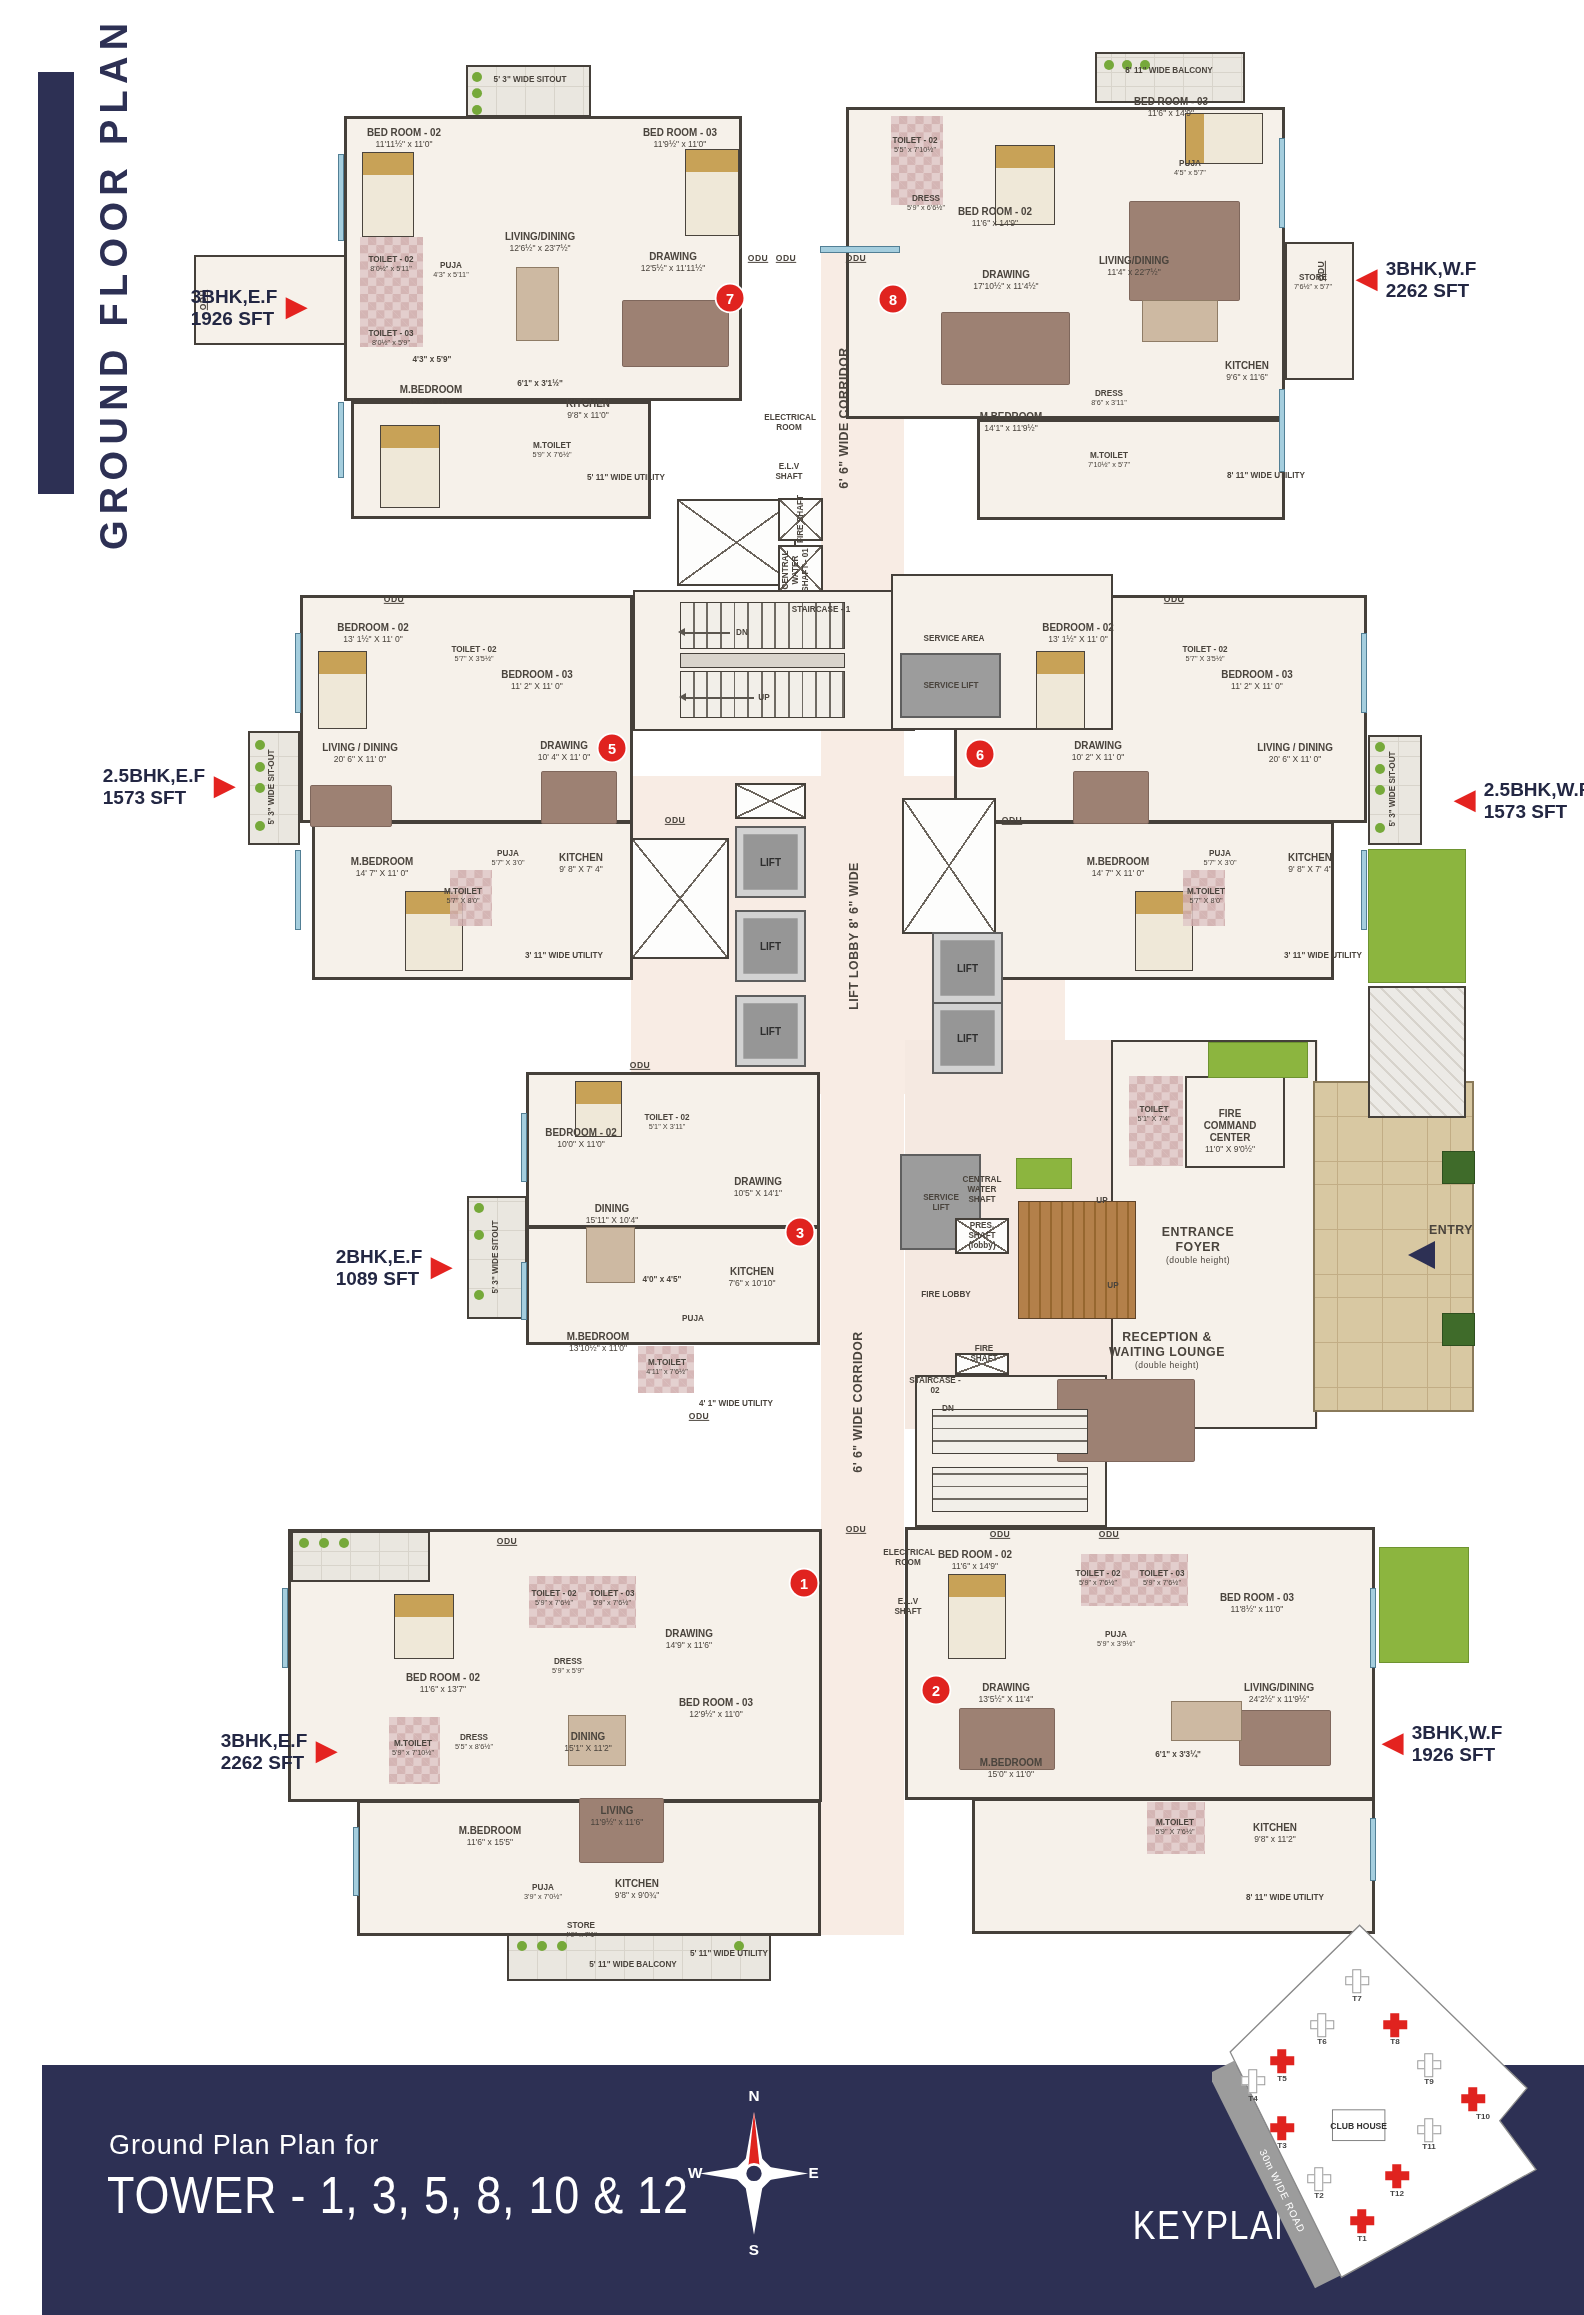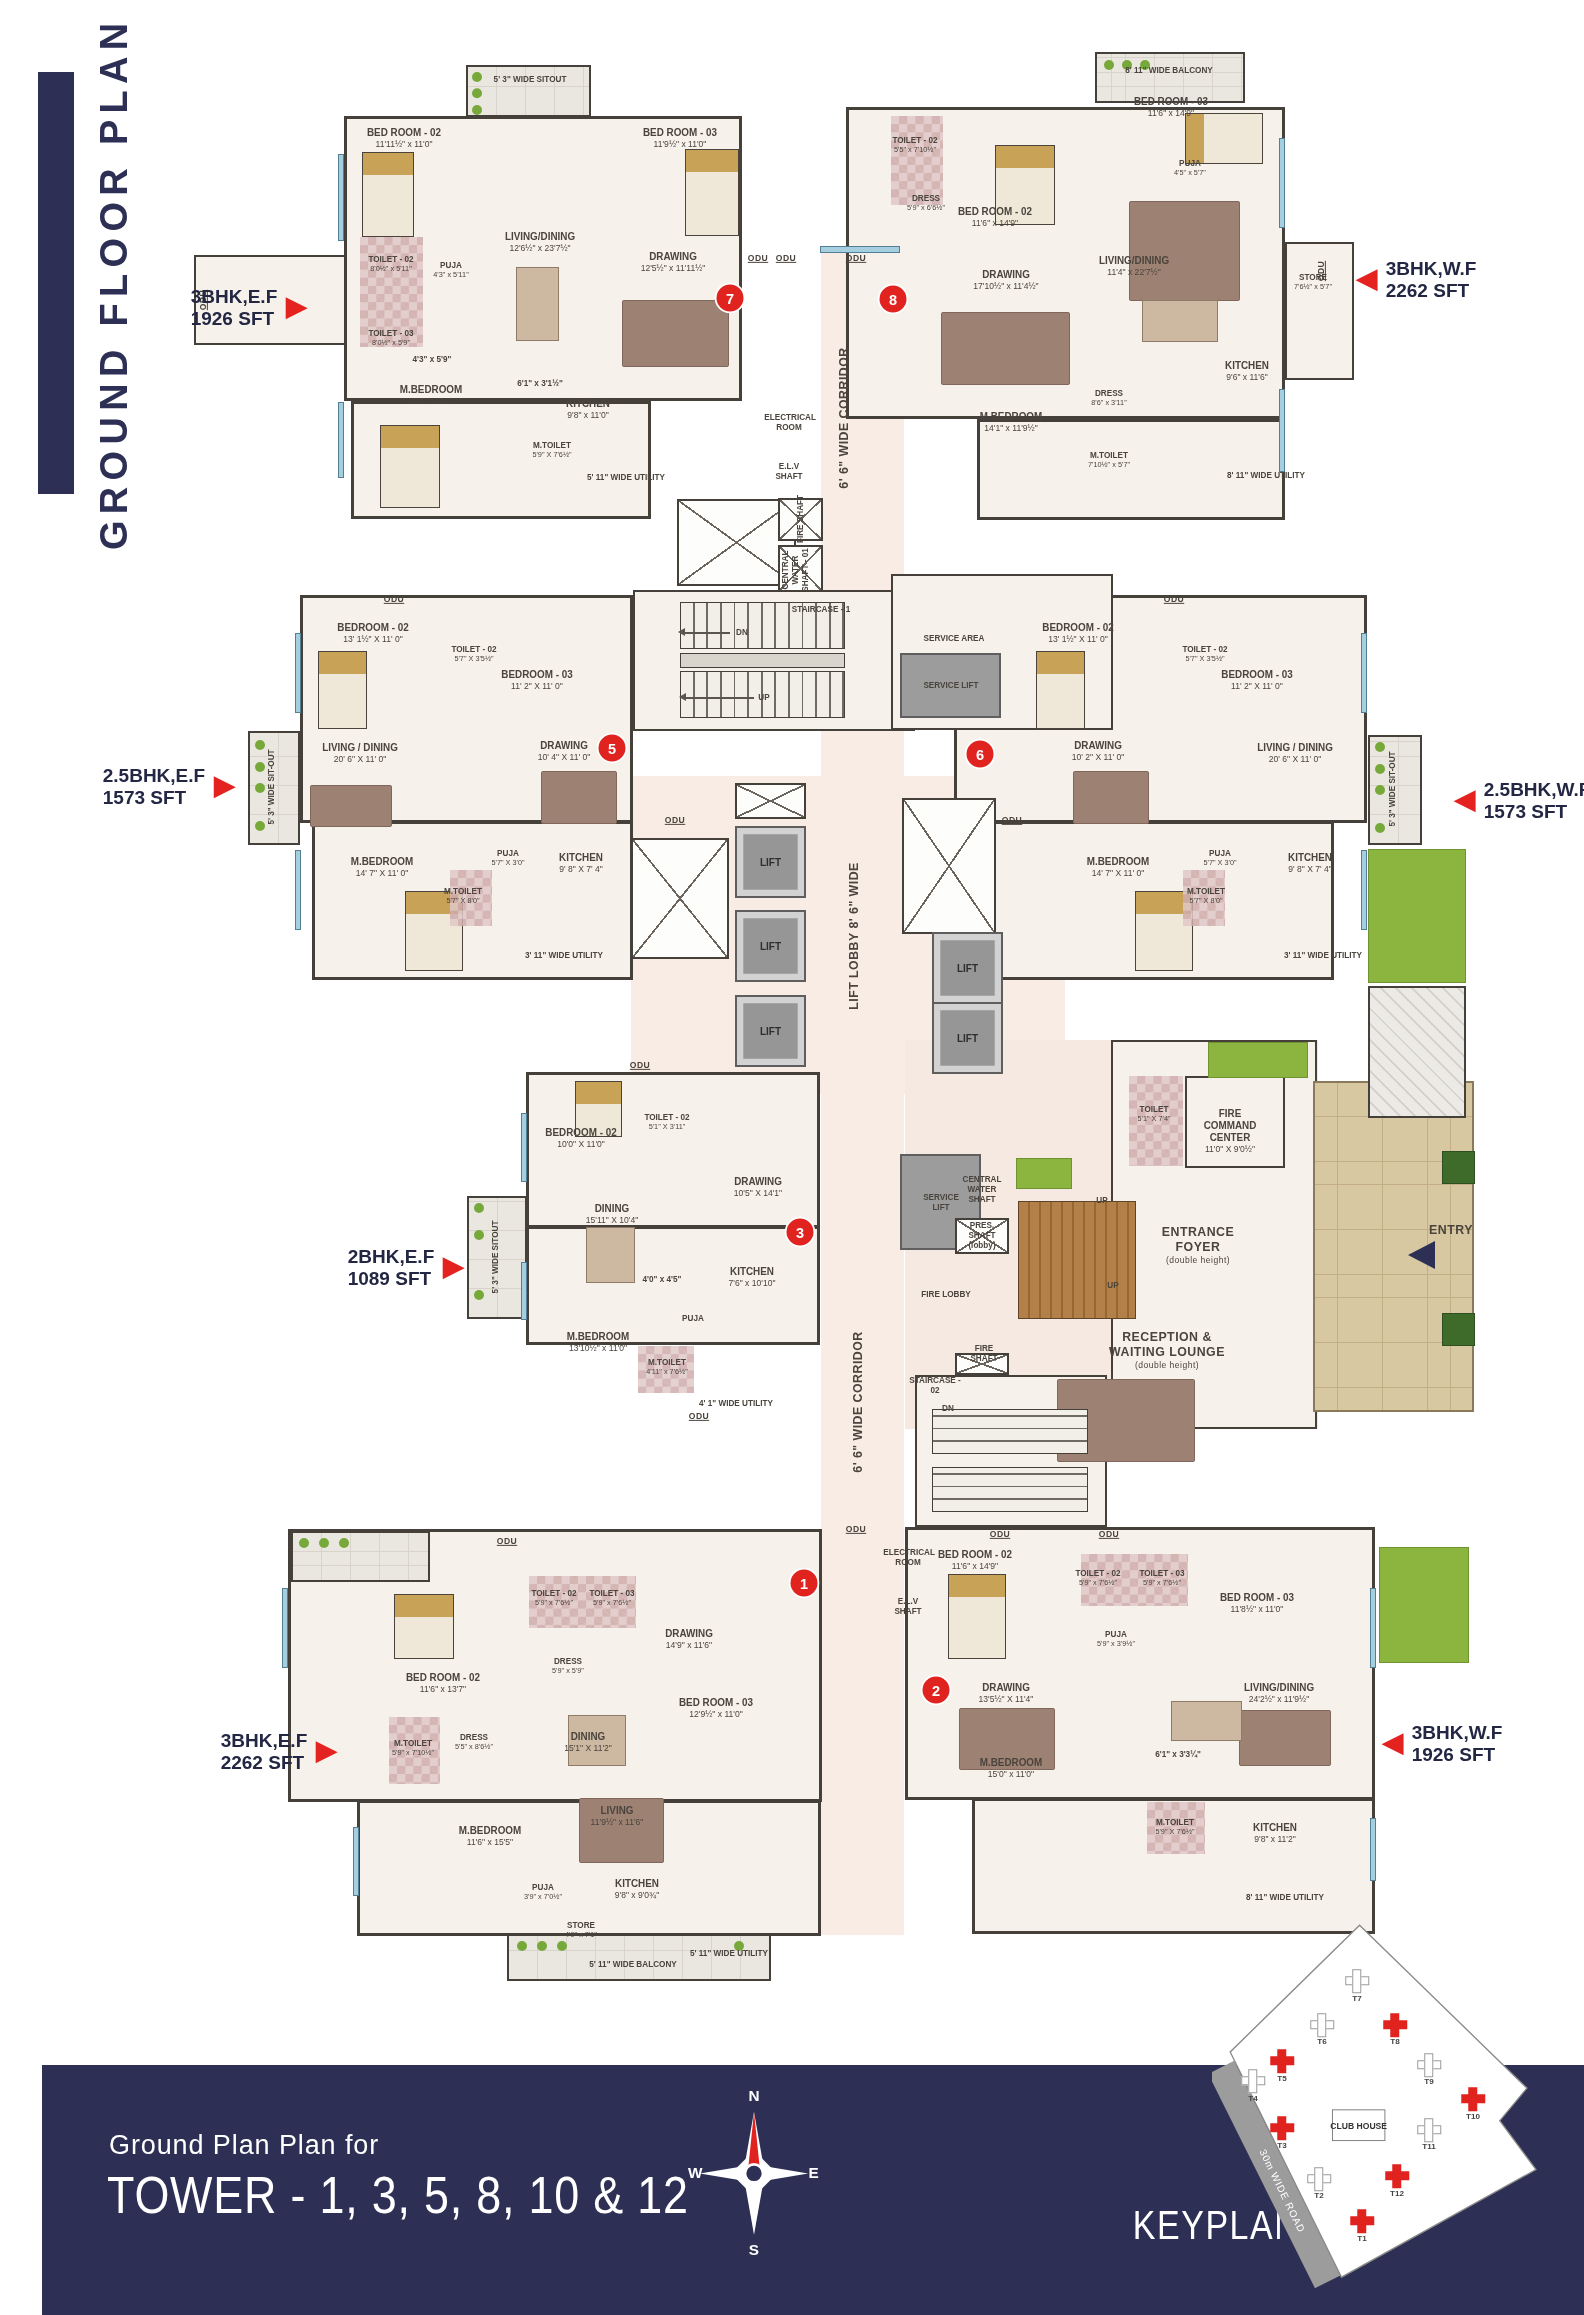--- a/index.html
+++ b/index.html
@@ -721,21 +721,21 @@
       </div>
       <div class="tri tri-r"></div>
     </div>
     <div class="unit-tag" style="left: 1522px; top: 801px;">
       <div class="tri tri-l"></div>
       <div>
         <div>2.5BHK,W.F</div>
         <div>1573 SFT</div>
       </div>
     </div>
-    <div class="unit-tag" style="left: 406px; top: 1268px;">
+    <div class="unit-tag" style="left: 394px; top: 1268px;">
       <div>
         <div>2BHK,E.F</div>
         <div>1089 SFT</div>
       </div>
       <div class="tri tri-r"></div>
     </div>
     <div class="unit-tag" style="left: 279px; top: 1752px;">
       <div>
         <div>3BHK,E.F</div>
         <div>2262 SFT</div>
@@ -796,21 +796,21 @@
     <div class="tower-id" style="left: 110px; top: 128px;">T6</div>
     <div class="tower" style="left: 183px; top: 116px;"></div>
     <div class="tower-id" style="left: 183px; top: 128px;">T8</div>
     <div class="tower" style="left: 70px; top: 152px;"></div>
     <div class="tower-id" style="left: 70px; top: 165px;">T5</div>
     <div class="tower out" style="left: 217px; top: 156px;"></div>
     <div class="tower-id" style="left: 217px; top: 168px;">T9</div>
     <div class="tower out" style="left: 41px; top: 172px;"></div>
     <div class="tower-id" style="left: 41px; top: 185px;">T4</div>
     <div class="tower" style="left: 261px; top: 190px;"></div>
-    <div class="tower-id" style="left: 261px; top: 203px; text-align: center;">T10</div>
+    <div class="tower-id" style="left: 271px; top: 203px; text-align: center;">T10</div>
     <div class="tower" style="left: 70px; top: 219px;"></div>
     <div class="tower-id" style="left: 70px; top: 232px;">T3</div>
     <div class="tower out" style="left: 217px; top: 221px;"></div>
     <div class="tower-id" style="left: 217px; top: 233px;">T11</div>
     <div class="tower out" style="left: 107px; top: 270px;"></div>
     <div class="tower-id" style="left: 107px; top: 282px;">T2</div>
     <div class="tower" style="left: 185px; top: 267px;"></div>
     <div class="tower-id" style="left: 185px; top: 280px;">T12</div>
     <div class="tower" style="left: 150px; top: 312px;"></div>
     <div class="tower-id" style="left: 150px; top: 325px;">T1</div>

